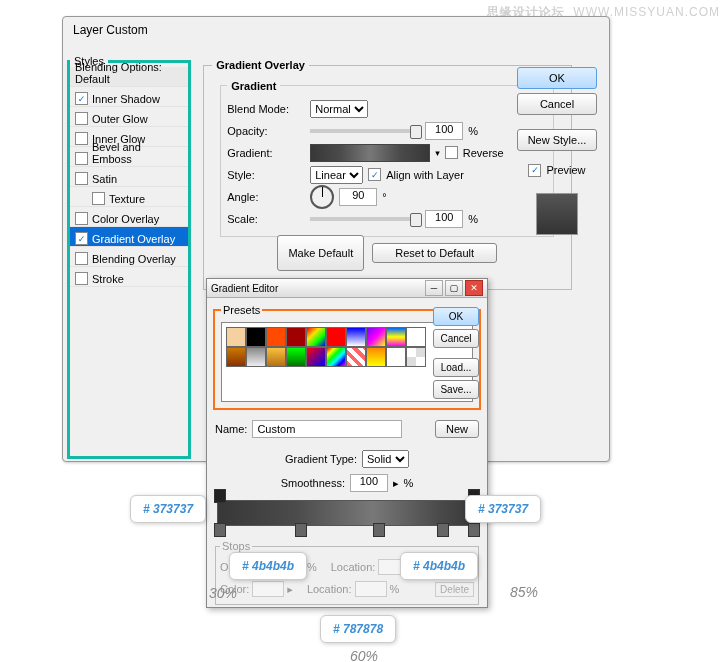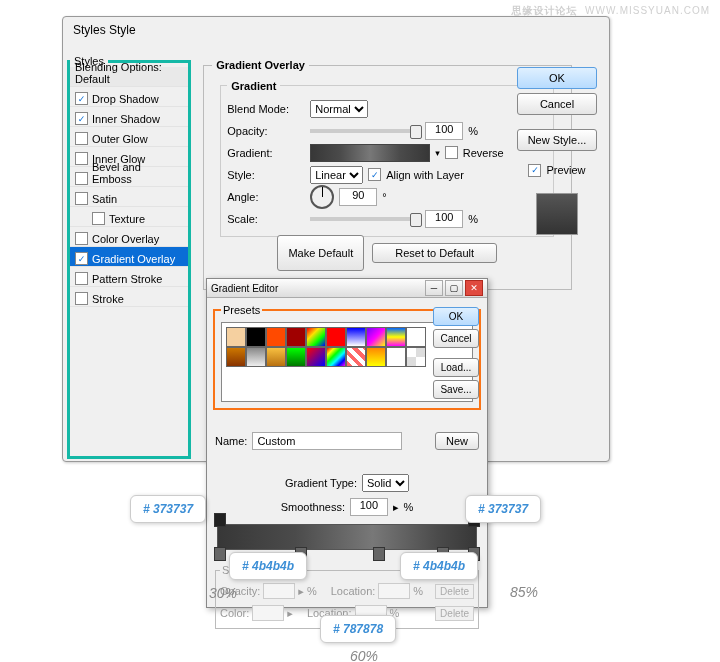--- a/index.html
+++ b/index.html
@@ -1,16 +1,16 @@
 <!DOCTYPE html>
 <html><head>
 <meta charset="utf-8">
 <style>
 body{margin:0;font-family:Tahoma,Arial,sans-serif;font-size:11px;background:#fff;color:#000;width:720px;height:662px;position:relative;overflow:hidden}
-.watermark{position:absolute;top:4px;right:10px;font-size:10px;color:#d0d0d0;letter-spacing:1px}
+.watermark{position:absolute;top:4px;right:0;font-size:12px;color:#d0d0d0;letter-spacing:1px}
 .watermark .cn{color:#d0d0d0;font-weight:bold}
 .dialog{position:absolute;left:62px;top:16px;width:546px;height:444px;background:#f0f0f0;border:1px solid #999;border-radius:4px;box-shadow:1px 1px 3px rgba(0,0,0,.2)}
 .title{font-size:12px;padding:6px 10px}
 fieldset.styles{position:absolute;left:4px;top:38px;width:118px;height:398px;border:3px solid #14b8a6;margin:0;padding:0}
 fieldset.styles legend{padding:0 4px;font-size:11px}
 .style-row{display:flex;align-items:flex-end;height:17px;padding:1px 5px;border-bottom:1px solid #e3e3e3;gap:4px}
 .style-row.hdr{background:#e9e9e9}
 .style-row.sub{padding-left:22px}
 .style-row.sel{background:#0a6dd6;color:#fff}
 .chk{width:11px;height:11px;border:1px solid #888;background:#fff;display:inline-flex;align-items:center;justify-content:center;font-size:9px;color:#0a6dd6}
@@ -56,34 +56,30 @@
 .pct{position:absolute;color:#888;font-size:14px;font-style:italic}
 </style>
 </head>
 <body>
 
 <div class="watermark">
   <span class="cn">思缘设计论坛</span>&nbsp;&nbsp;<span>WWW.MISSYUAN.COM</span>
 </div>
 
 <div class="dialog">
-  <div class="title">Styles Style</div>
+  <div class="title">Layer Custom</div>
 
   <fieldset class="styles">
     <legend>Styles</legend>
     <div class="style-row hdr">
         <span>Blending Options: Default</span>
       </div>
     <div id="style-items">
         <div class="style-row">
           <span class="chk on"></span>
-          <span>Drop Shadow</span>
-        </div>
-        <div class="style-row">
-          <span class="chk on"></span>
           <span>Inner Shadow</span>
         </div>
         <div class="style-row">
           <span class="chk"></span>
           <span>Outer Glow</span>
         </div>
         <div class="style-row">
           <span class="chk"></span>
           <span>Inner Glow</span>
         </div>
@@ -102,21 +98,21 @@
         <div class="style-row">
           <span class="chk"></span>
           <span>Color Overlay</span>
         </div>
         <div class="style-row sel">
           <span class="chk on"></span>
           <span>Gradient Overlay</span>
         </div>
         <div class="style-row">
           <span class="chk"></span>
-          <span>Pattern Stroke</span>
+          <span>Blending Overlay</span>
         </div>
         <div class="style-row">
           <span class="chk"></span>
           <span>Stroke</span>
         </div>
       </div>
   </fieldset>
 
   <fieldset class="main">
     <legend>Gradient Overlay</legend>
@@ -218,21 +214,21 @@
         </div>
     </div>
   </fieldset>
   <div class="ge-btns">
     <div class="btn ok">OK</div>
     <div class="btn">Cancel</div>
     <div style="height:4px"></div>
     <div class="btn">Load...</div>
     <div class="btn">Save...</div>
   </div>
-  <div class="row" style="margin:20px 8px">
+  <div class="row" style="margin:8px 8px">
     <span>Name:</span>
     <input class="namebox" value="Custom" style="">
     <span style="flex:1"></span>
     <span class="btn" style="padding:2px 10px">New</span>
   </div>
   <div class="row" style="margin:2px 8px;justify-content:center">
     <span>Gradient Type:</span>
     <select><option>Solid</option></select>
   </div>
   <div class="row" style="margin:0 8px;justify-content:center">

